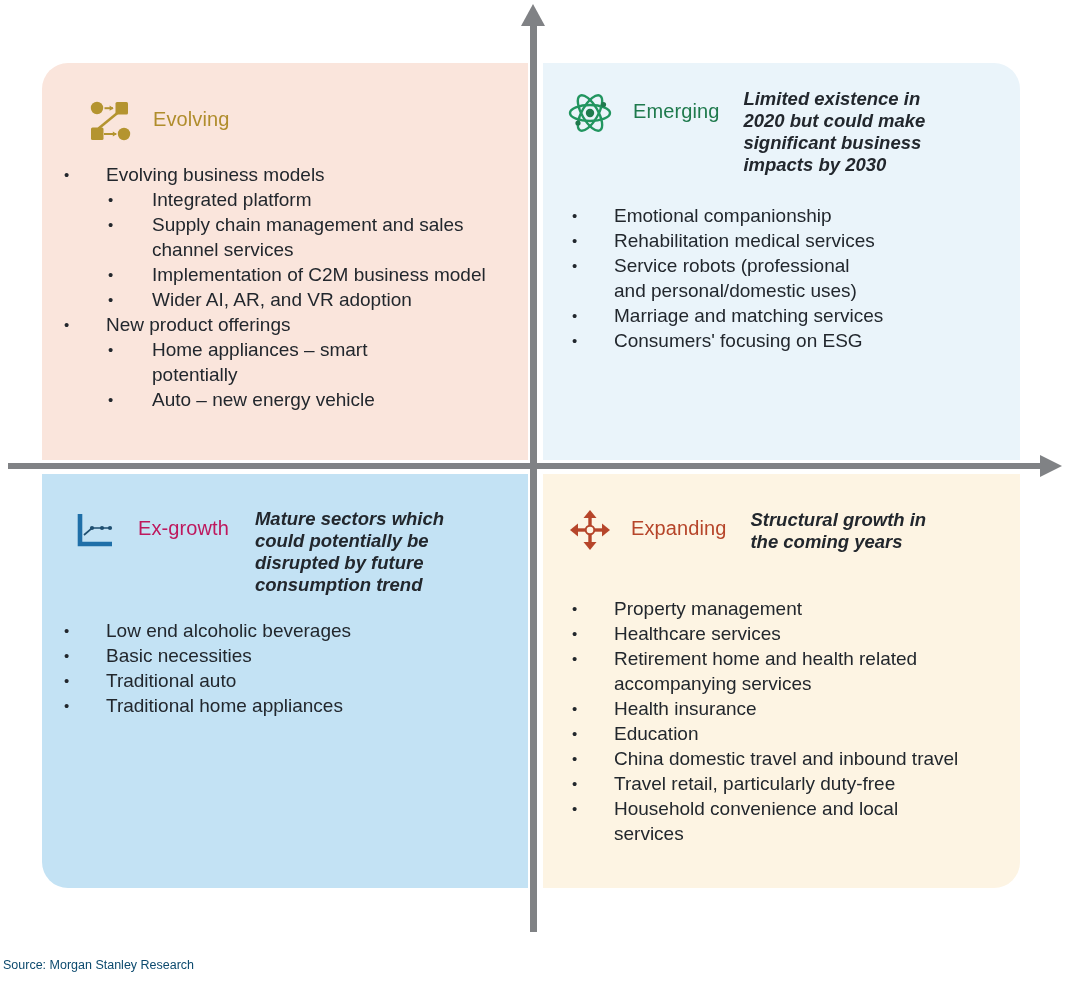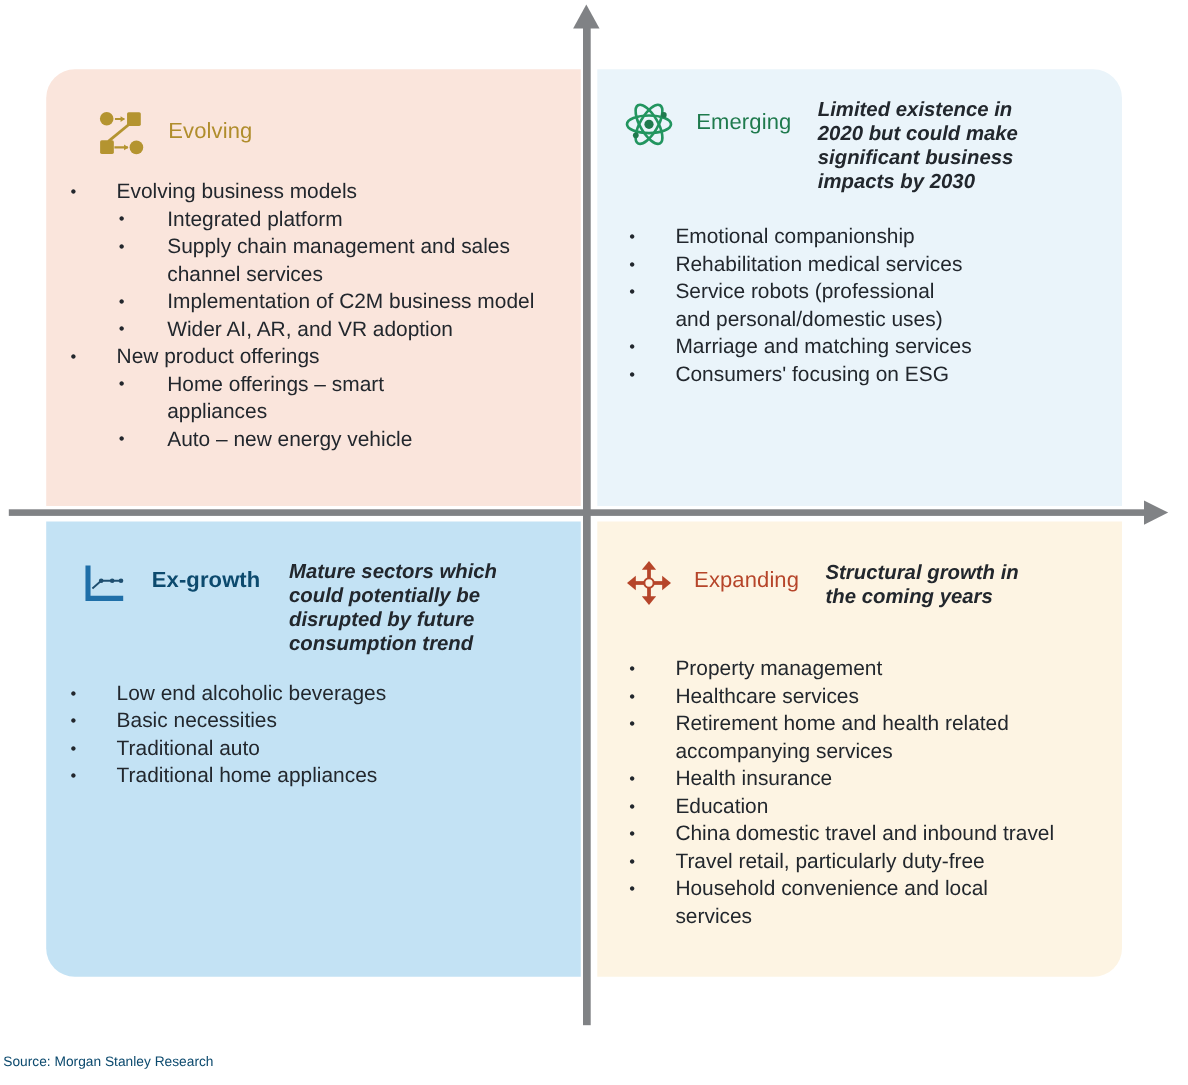--- a/index.html
+++ b/index.html
@@ -193,21 +193,21 @@
     <div class="b-row lvl2">
       <span class="b-mark">•</span>
       <span class="b-text">Wider AI, AR, and VR adoption</span>
     </div>
     <div class="b-row lvl1">
       <span class="b-mark">•</span>
       <span class="b-text">New product offerings</span>
     </div>
     <div class="b-row lvl2">
       <span class="b-mark">•</span>
-      <span class="b-text" style="max-width:220px;">Home offerings – smart appliances</span>
+      <span class="b-text" style="max-width:220px;">Home appliances – smart potentially</span>
     </div>
     <div class="b-row lvl2">
       <span class="b-mark">•</span>
       <span class="b-text">Auto – new energy vehicle</span>
     </div>
   </div>
 
   <div class="q-head" style="left:567px; top:88px;">
     <span class="q-icon">
       <svg viewBox="0 0 46 46" xmlns="http://www.w3.org/2000/svg">
@@ -251,21 +251,21 @@
   <div class="q-head" style="left:72px; top:505px;">
     <span class="q-icon">
       <svg viewBox="0 0 46 46" xmlns="http://www.w3.org/2000/svg">
         <path d="M8 7 V37 H40" stroke="#1f6fa8" stroke-width="4.6" fill="none"></path>
         <path d="M12 28 L20 21 L30 21 L38 21" stroke="#1f4f70" stroke-width="1.7" fill="none"></path>
         <circle cx="20" cy="21" r="2.1" fill="#1f4f70"></circle>
         <circle cx="30" cy="21" r="2.1" fill="#1f4f70"></circle>
         <circle cx="38" cy="21" r="2.1" fill="#1f4f70"></circle>
       </svg>
     </span>
-    <span class="q-title" style="color:#0c4a6e; margin-left:20px;font-weight:bold;">Ex-growth</span>
+    <span class="q-title" style="color:#be185d; margin-left:20px;">Ex-growth</span>
     <span class="q-desc" style="margin-left:26px; width:196px; margin-top:3px;">Mature sectors which could potentially be disrupted by future consumption trend</span>
   </div>
 
   <div class="b-list" style="left:62px; top:618px; width:440px;">
     <div class="b-row lvl1">
       <span class="b-mark">•</span>
       <span class="b-text">Low end alcoholic beverages</span>
     </div>
     <div class="b-row lvl1">
       <span class="b-mark">•</span>

